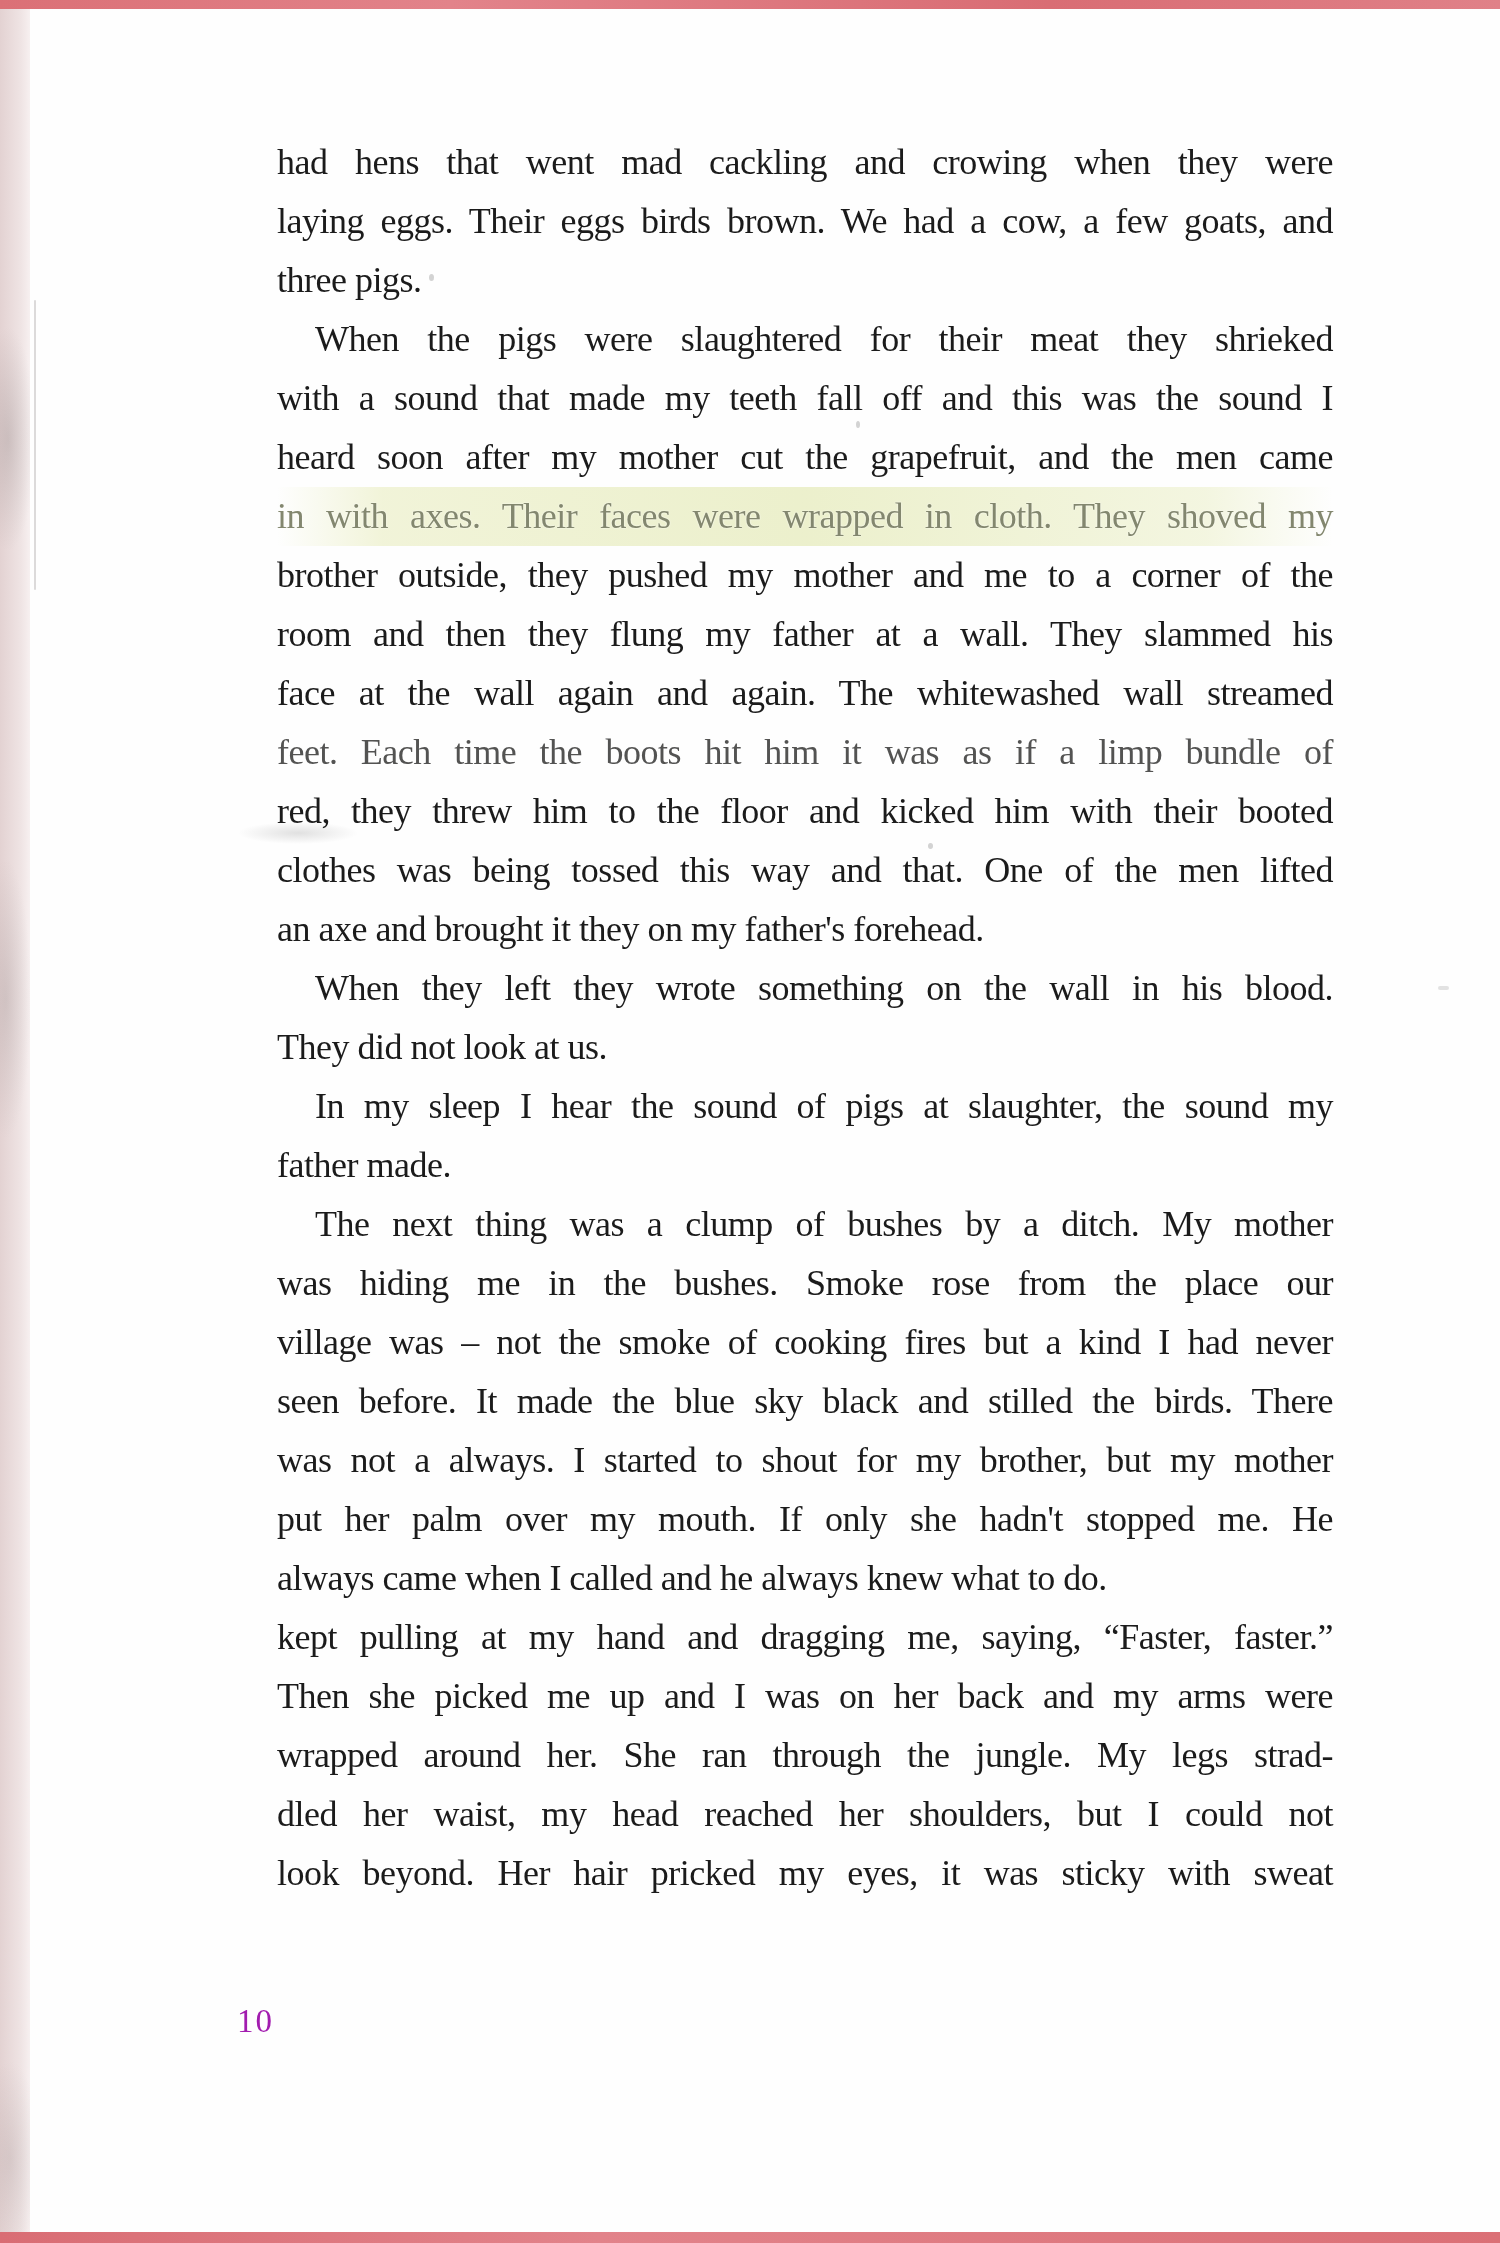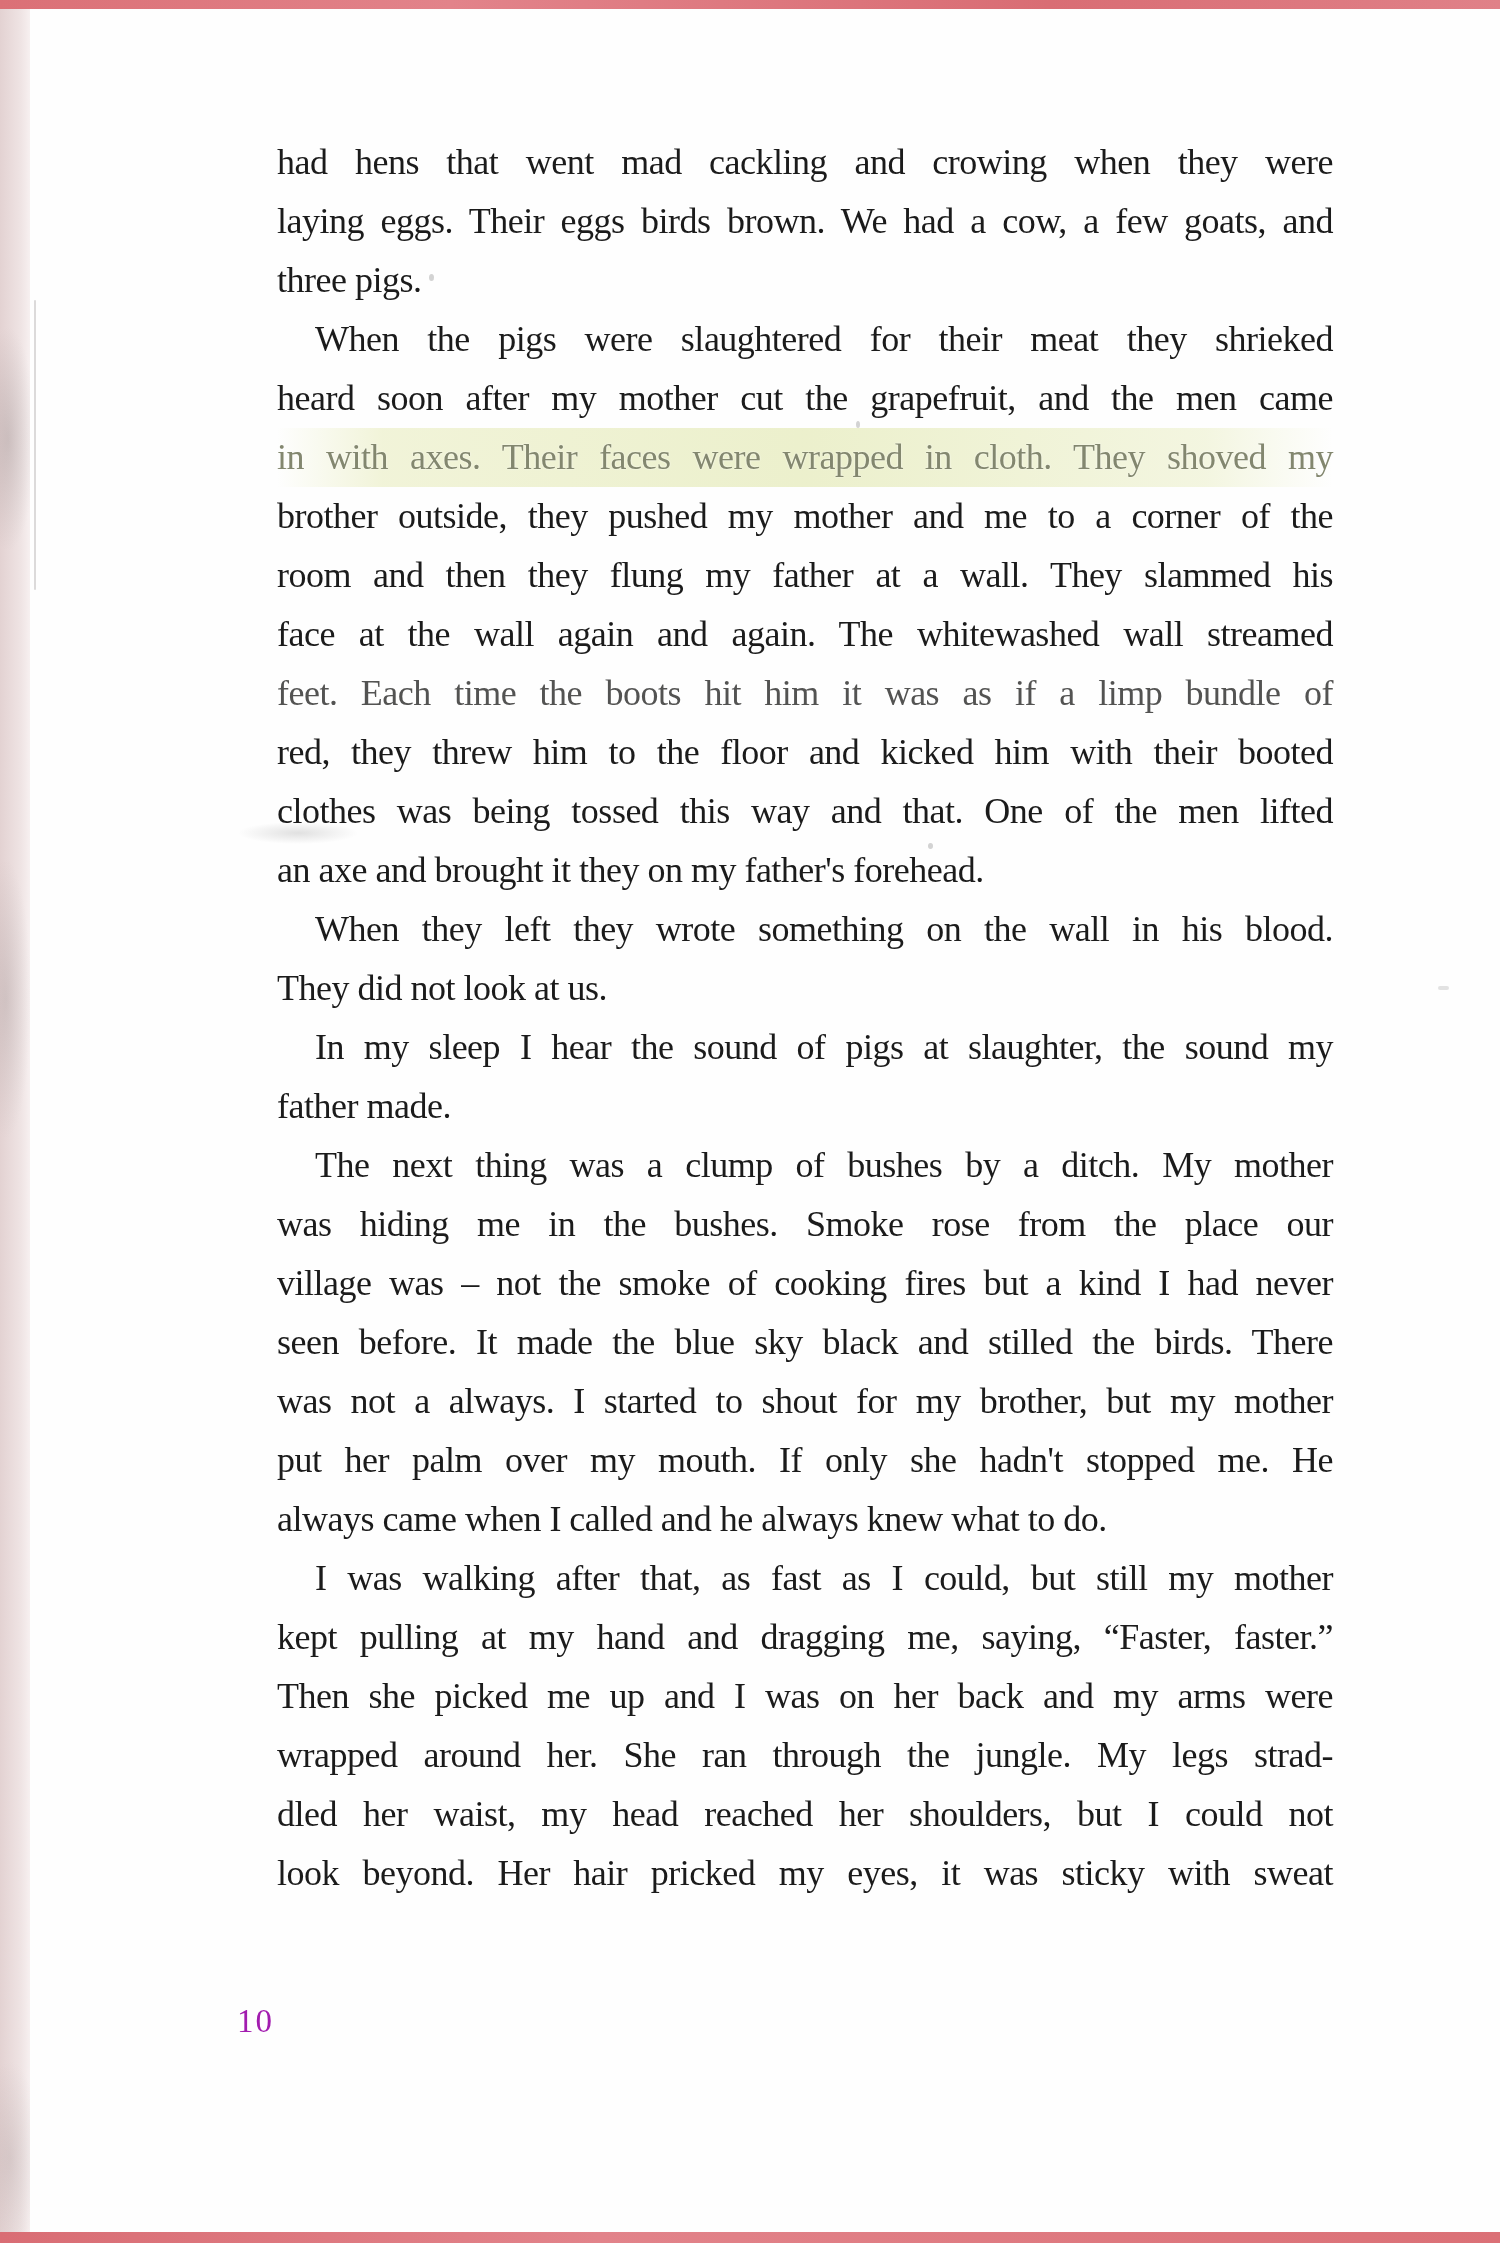--- a/index.html
+++ b/index.html
@@ -76,41 +76,41 @@
   <div class="speck s3"></div>
   <div class="speck s4"></div>
   <div class="smudge"></div>
 
   <div class="textblock">
 
   <div class="line">had hens that went mad cackling and crowing when they were</div>
       <div class="line">laying eggs. Their eggs birds brown. We had a cow, a few goats, and</div>
       <div class="line nojust">three pigs.</div>
       <div class="line indent">When the pigs were slaughtered for their meat they shrieked</div>
+      <div class="line">with a sound that made my teeth fall off and this was the sound I</div>
       <div class="line">heard soon after my mother cut the grapefruit, and the men came</div>
       <div class="line fade-green">in with axes. Their faces were wrapped in cloth. They shoved my</div>
       <div class="line">brother outside, they pushed my mother and me to a corner of the</div>
       <div class="line">room and then they flung my father at a wall. They slammed his</div>
       <div class="line">face at the wall again and again. The whitewashed wall streamed</div>
       <div class="line fade-slight">feet. Each time the boots hit him it was as if a limp bundle of</div>
       <div class="line">red, they threw him to the floor and kicked him with their booted</div>
       <div class="line">clothes was being tossed this way and that. One of the men lifted</div>
       <div class="line nojust">an axe and brought it they on my father's forehead.</div>
       <div class="line indent">When they left they wrote something on the wall in his blood.</div>
       <div class="line nojust">They did not look at us.</div>
       <div class="line indent">In my sleep I hear the sound of pigs at slaughter, the sound my</div>
       <div class="line nojust">father made.</div>
       <div class="line indent">The next thing was a clump of bushes by a ditch. My mother</div>
       <div class="line">was hiding me in the bushes. Smoke rose from the place our</div>
       <div class="line">village was – not the smoke of cooking fires but a kind I had never</div>
       <div class="line">seen before. It made the blue sky black and stilled the birds. There</div>
       <div class="line">was not a always. I started to shout for my brother, but my mother</div>
       <div class="line">put her palm over my mouth. If only she hadn't stopped me. He</div>
       <div class="line nojust">always came when I called and he always knew what to do.</div>
-      <div class="line indent">I was walking after that, as fast as I could, but still my mother</div>
       <div class="line">kept pulling at my hand and dragging me, saying, “Faster, faster.”</div>
       <div class="line">Then she picked me up and I was on her back and my arms were</div>
       <div class="line">wrapped around her. She ran through the jungle. My legs strad-</div>
       <div class="line">dled her waist, my head reached her shoulders, but I could not</div>
       <div class="line">look beyond. Her hair pricked my eyes, it was sticky with sweat</div>
     </div>
 
   <div class="pagenum">10</div>
 
   <div class="strip-bottom"></div>

